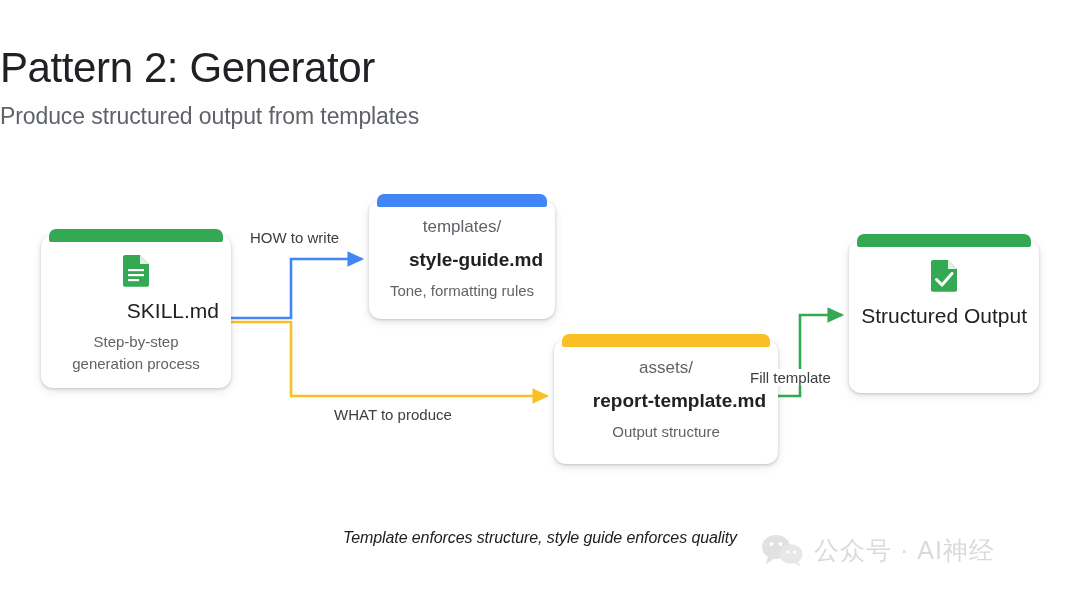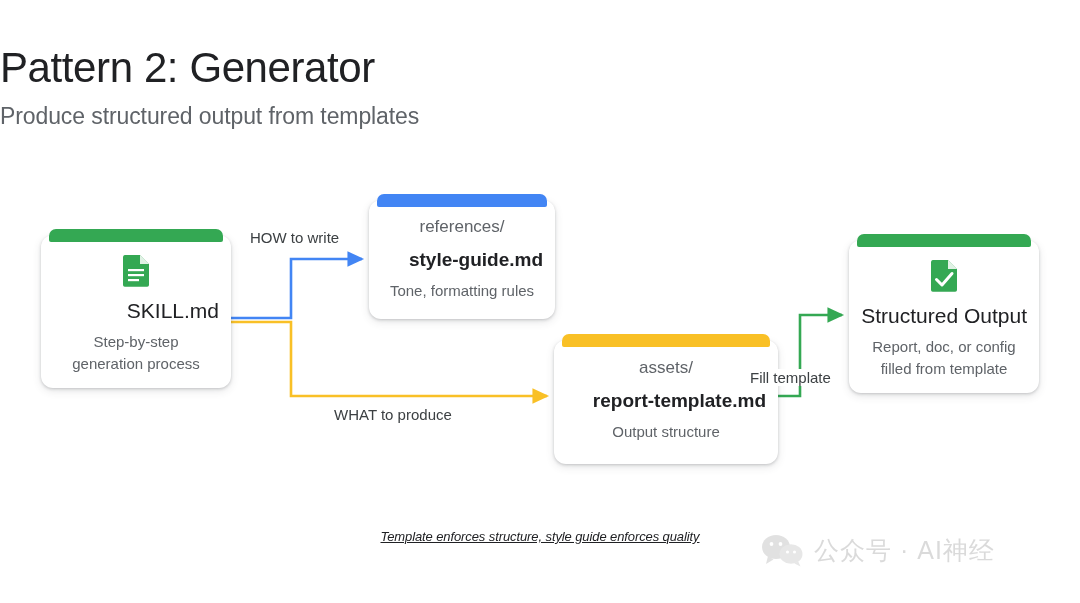--- a/index.html
+++ b/index.html
@@ -131,25 +131,24 @@
   #label-what  { left: 331px; top: 406px; }
   #label-fill  { left: 747px; top: 369px; }
 
   
   #caption {
     position: absolute;
     left: 0;
     top: 529px;
     width: 1080px;
     text-align: center;
-    font-size: 13px;
+    font-size: 16px;
     font-style: italic;
     color: #202124;
     letter-spacing: -0.1px;
-    text-decoration: underline;
   }
 
   
   #watermark {
     position: absolute;
     left: 761px;
     top: 533px;
     display: flex;
     align-items: center;
     gap: 11px;
@@ -207,21 +206,21 @@
       <div class="card-desc">
         <div>Step-by-step</div>
         <div>generation process</div>
       </div>
     </div>
   </div>
 
   <div class="card" id="card-references">
     <div class="card-bar" style="background:#4285F4"></div>
     <div class="card-inner">
-      <div class="card-eyebrow">references/</div>
+      <div class="card-eyebrow">templates/</div>
       <div class="card-title">style-guide.md</div>
       <div class="card-desc">Tone, formatting rules</div>
     </div>
   </div>
 
   <div class="card" id="card-assets">
     <div class="card-bar" style="background:#F9C026"></div>
     <div class="card-inner">
       <div class="card-eyebrow">assets/</div>
       <div class="card-title">report-template.md</div>
@@ -231,24 +230,20 @@
 
   <div class="card" id="card-output">
     <div class="card-bar" style="background:#34A853"></div>
     <div class="card-inner">
       <svg class="card-icon" width="30" height="34" viewBox="0 0 30 34" xmlns="http://www.w3.org/2000/svg">
         <path d="M2,2 h17 l9,9 v21 a1.8,1.8 0 0 1 -1.8,1.8 h-22.4 a1.8,1.8 0 0 1 -1.8,-1.8 v-28 a1.8,1.8 0 0 1 1.8,-1.8 z" fill="#34A853"></path>
         <path d="M19,2 l9,9 h-9 z" fill="#ffffff" opacity="0.85"></path>
         <path d="M7.5,21.5 L13,27 L23,15.5" fill="none" stroke="#ffffff" stroke-width="3" stroke-linecap="round" stroke-linejoin="round"></path>
       </svg>
       <div class="card-title plain">Structured Output</div>
-      <div class="card-desc">
-        <div>Report, doc, or config</div>
-        <div>filled from template</div>
-      </div>
     </div>
   </div>
 
   <div class="edge-label" id="label-how">HOW to write</div>
   <div class="edge-label" id="label-what">WHAT to produce</div>
   <div class="edge-label" id="label-fill">Fill template</div>
 </div>
 
 <div id="caption">Template enforces structure, style guide enforces quality</div>
 

